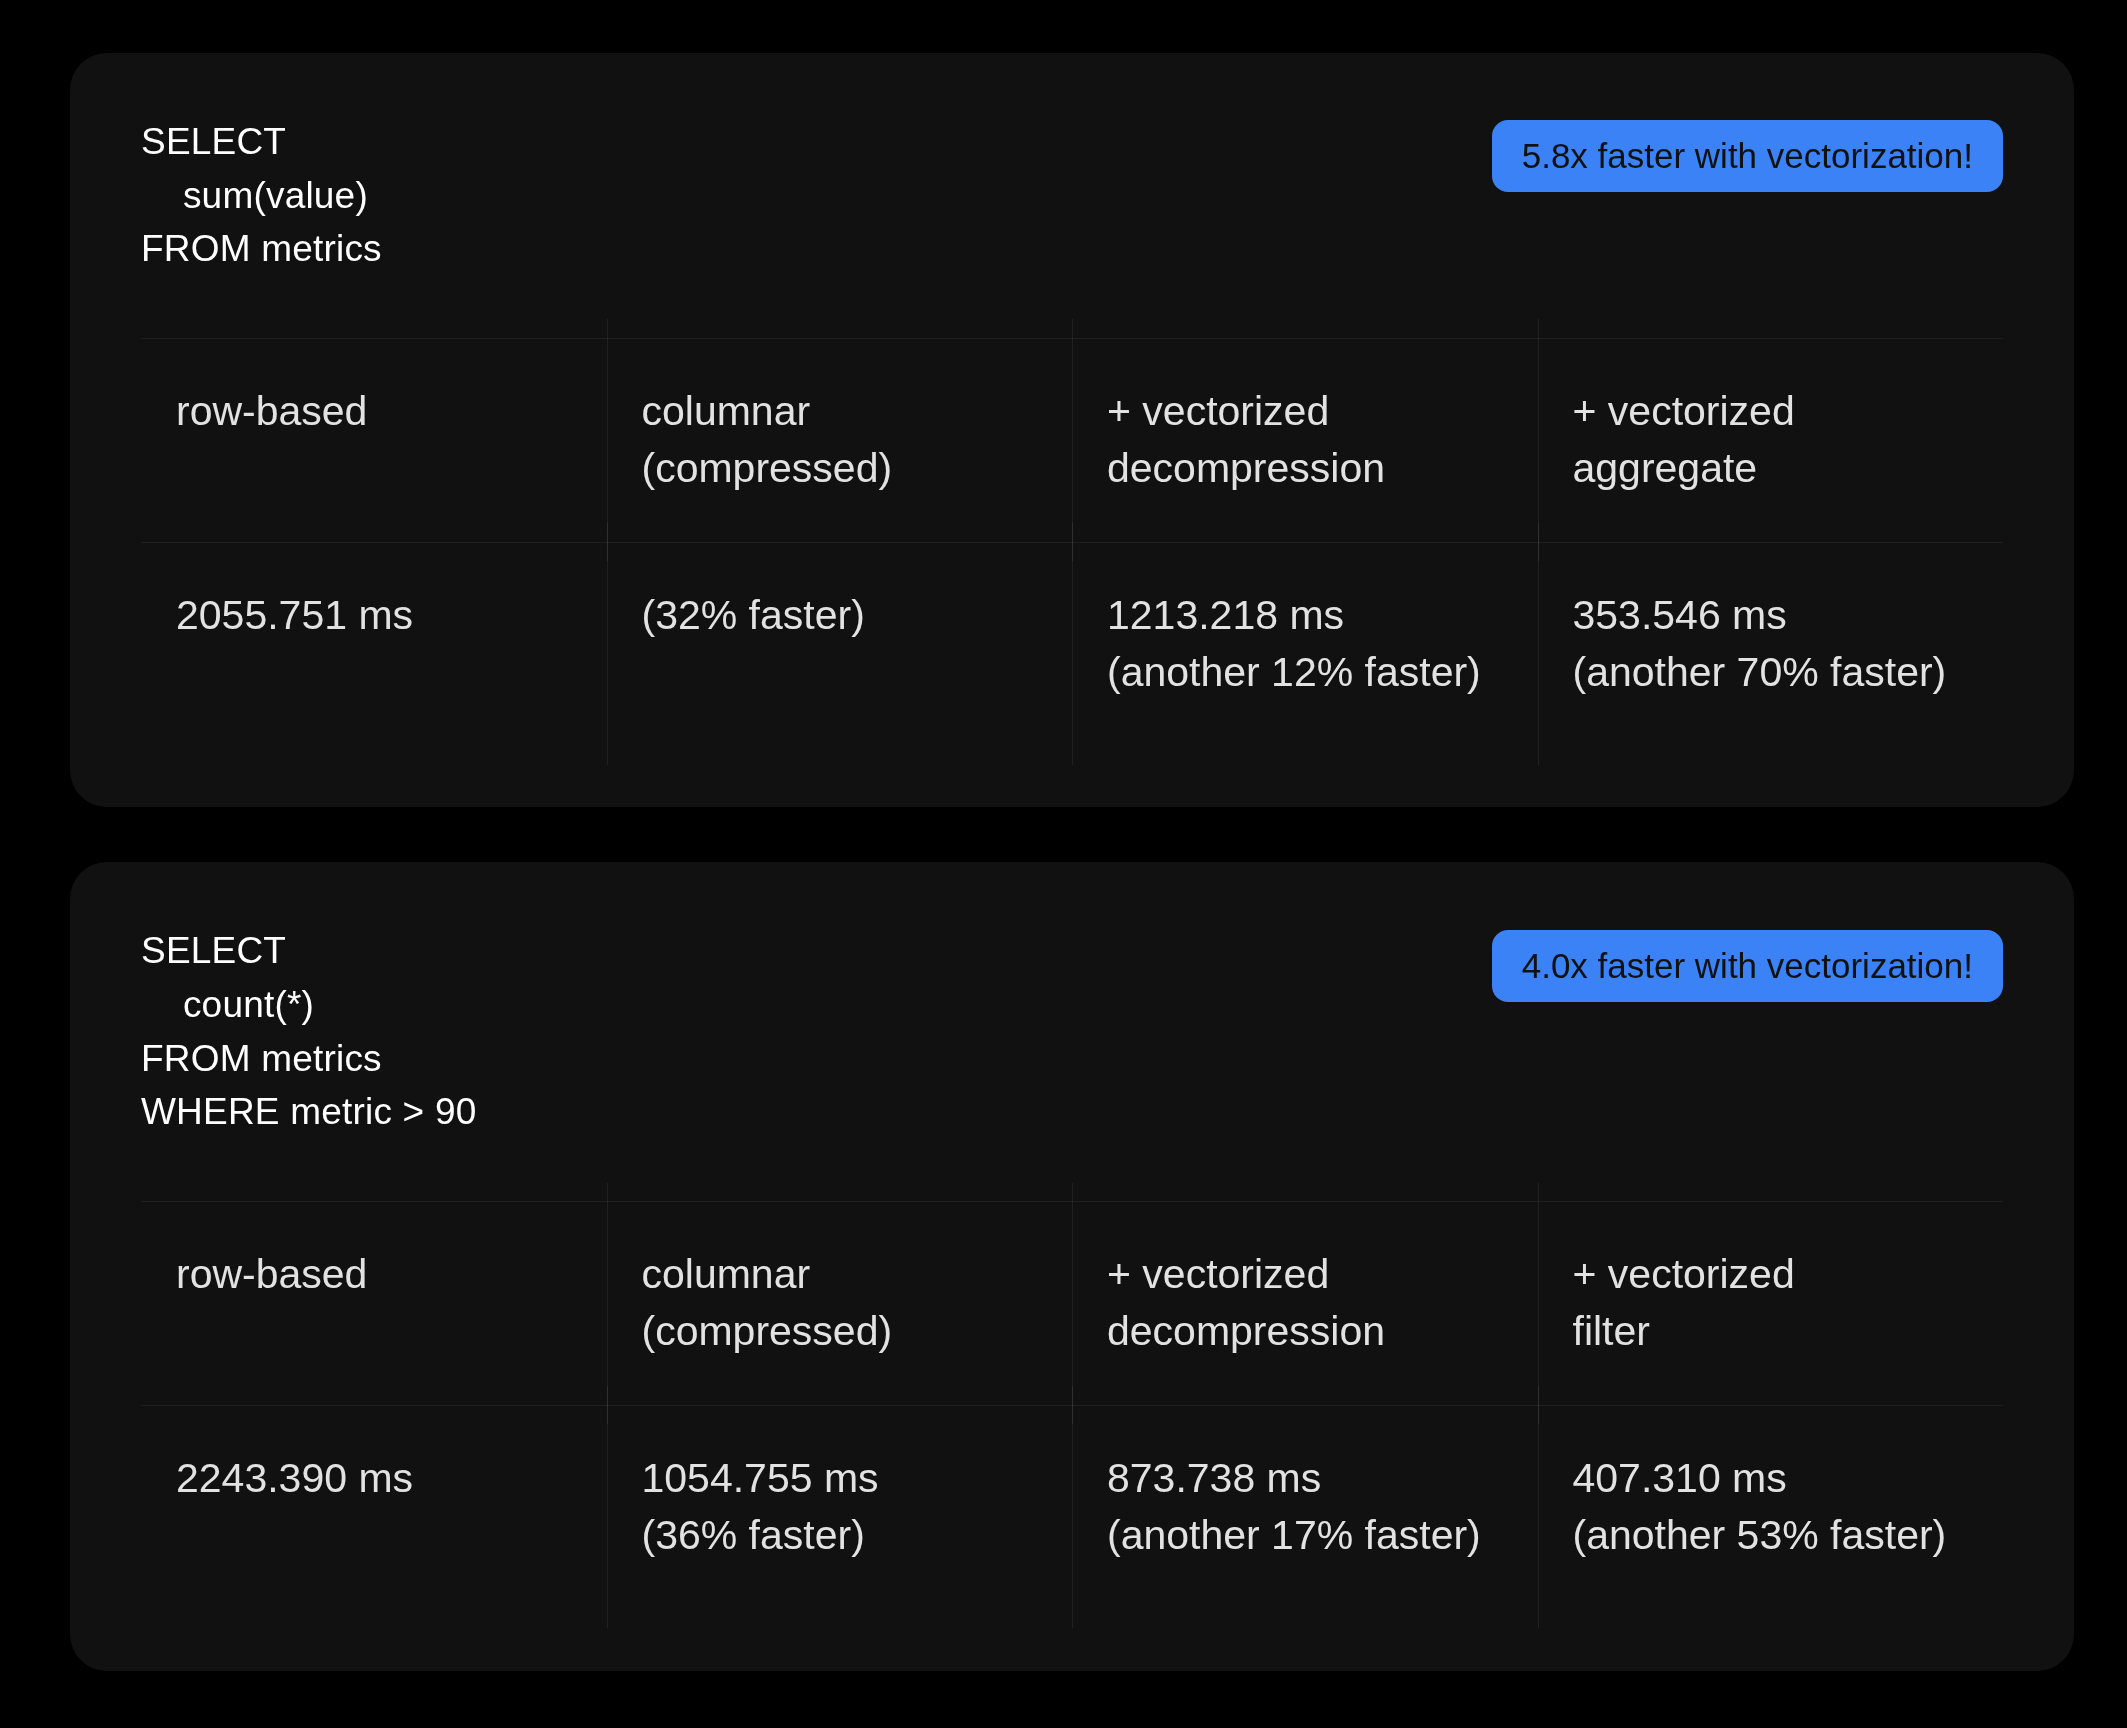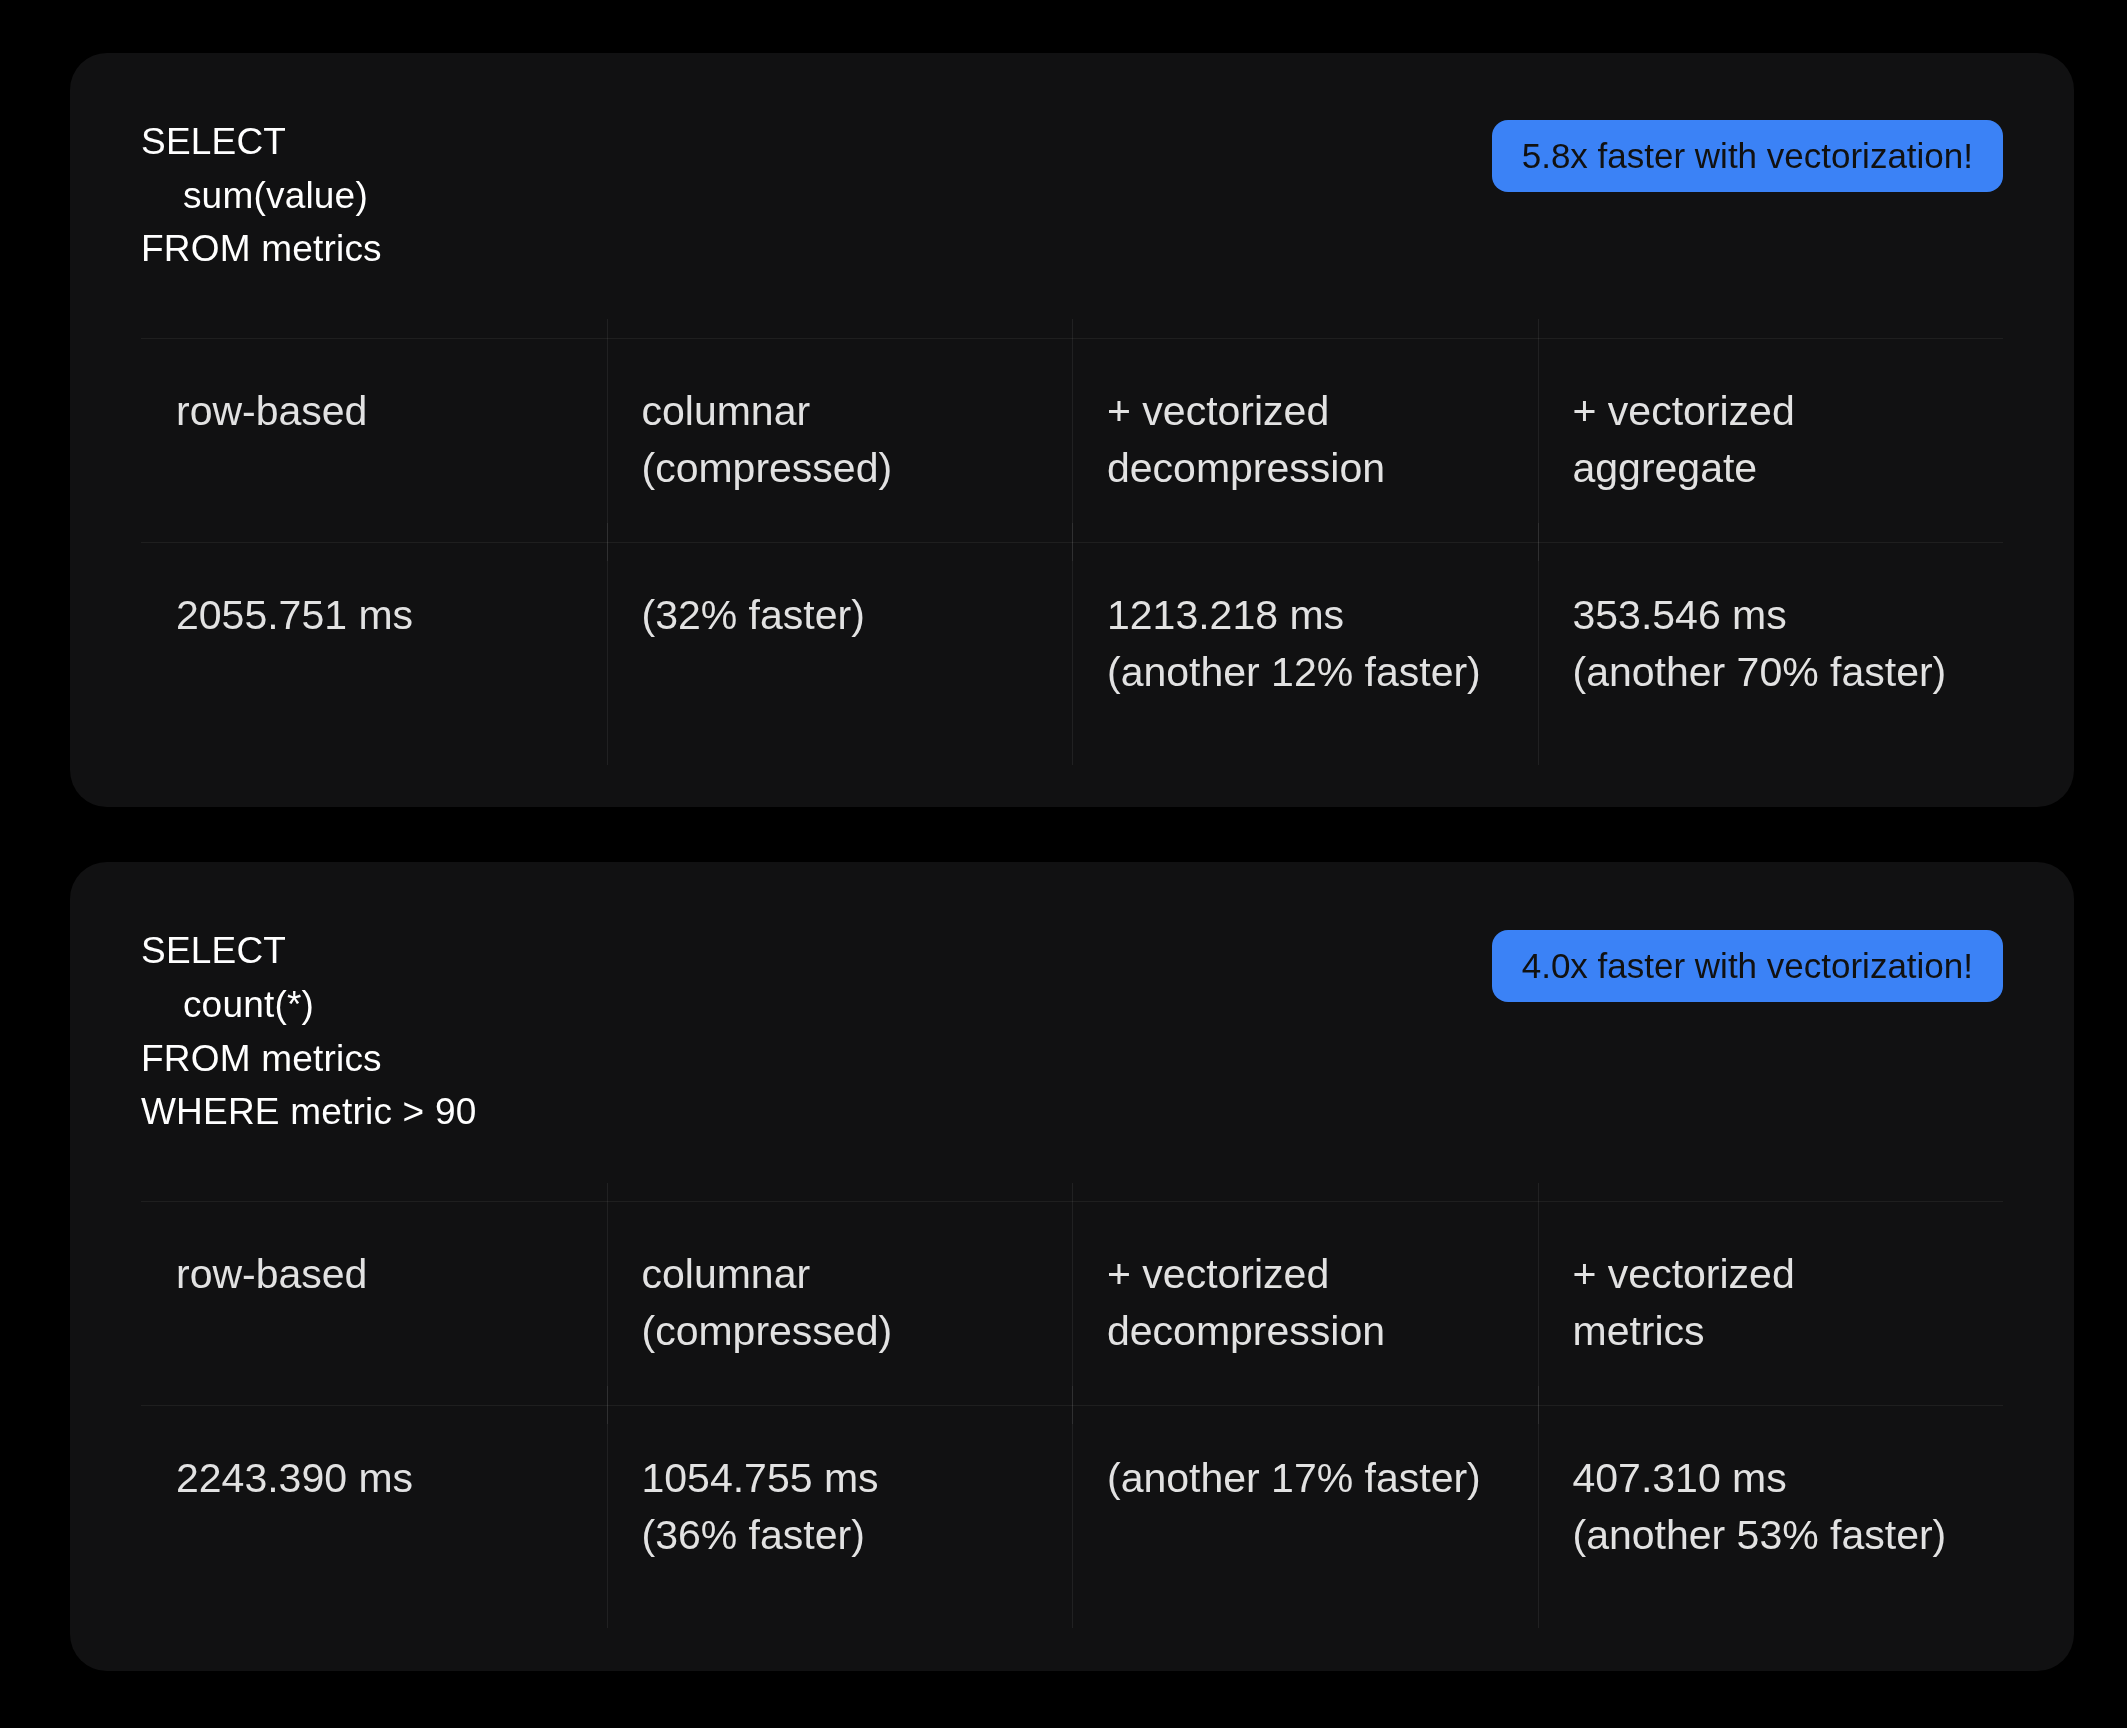--- a/index.html
+++ b/index.html
@@ -146,33 +146,34 @@
         <div class="cell">
           <span class="line1">columnar</span>
           <span class="line2">(compressed)</span>
         </div>
         <div class="cell">
           <span class="line1">+ vectorized</span>
           <span class="line2">decompression</span>
         </div>
         <div class="cell">
           <span class="line1">+ vectorized</span>
-          <span class="line2">metrics</span>
+          <span class="line2">filter</span>
         </div>
       </div>
       <div class="row2" style="display:contents">
         <div class="cell">
           <span class="line1">2243.390 ms</span>
           <span class="line2"></span>
         </div>
         <div class="cell">
           <span class="line1">1054.755 ms</span>
           <span class="line2">(36% faster)</span>
         </div>
         <div class="cell">
+          <span class="line1">873.738 ms</span>
           <span class="line2">(another 17% faster)</span>
         </div>
         <div class="cell">
           <span class="line1">407.310 ms</span>
           <span class="line2">(another 53% faster)</span>
         </div>
       </div>
     </div>
   </div>
 

